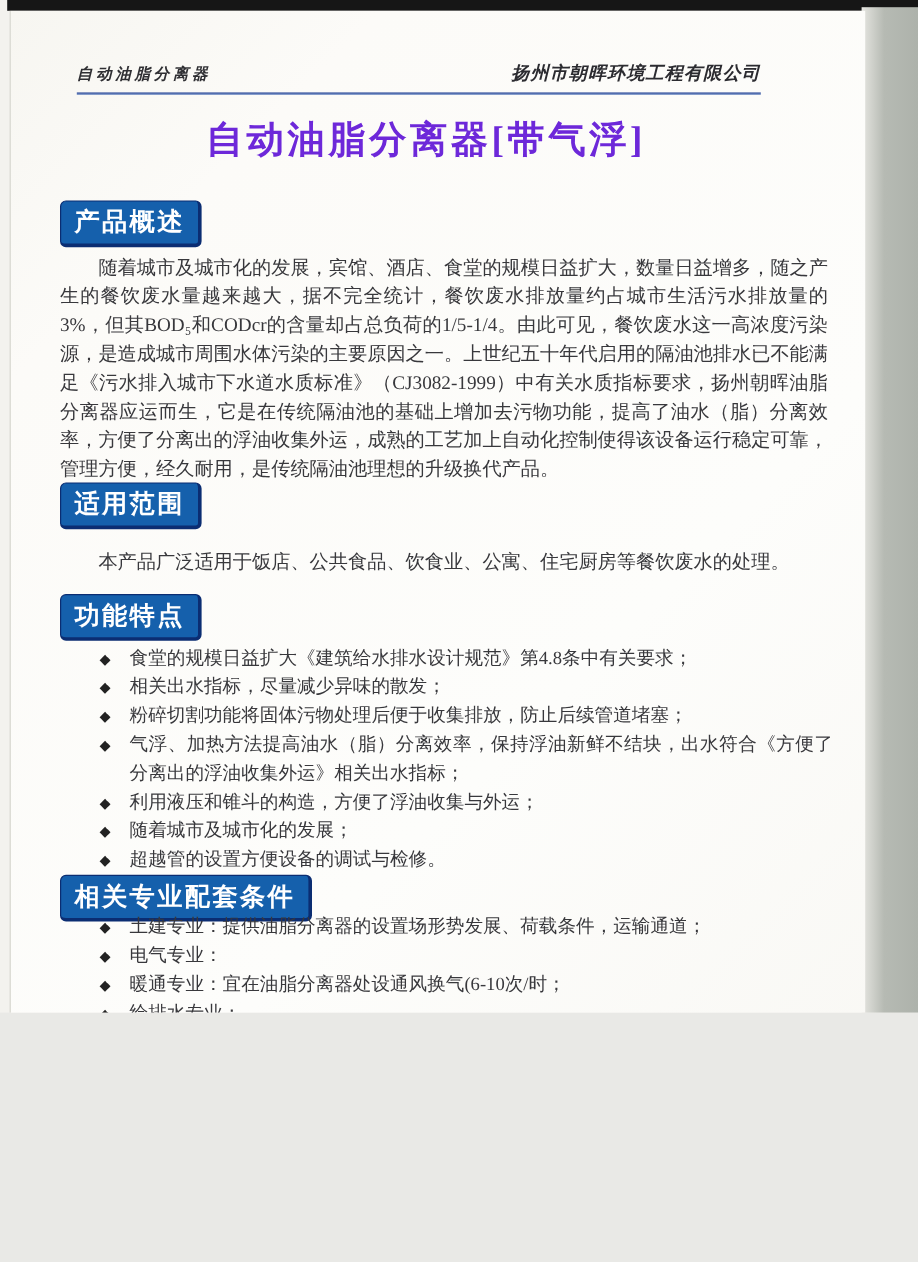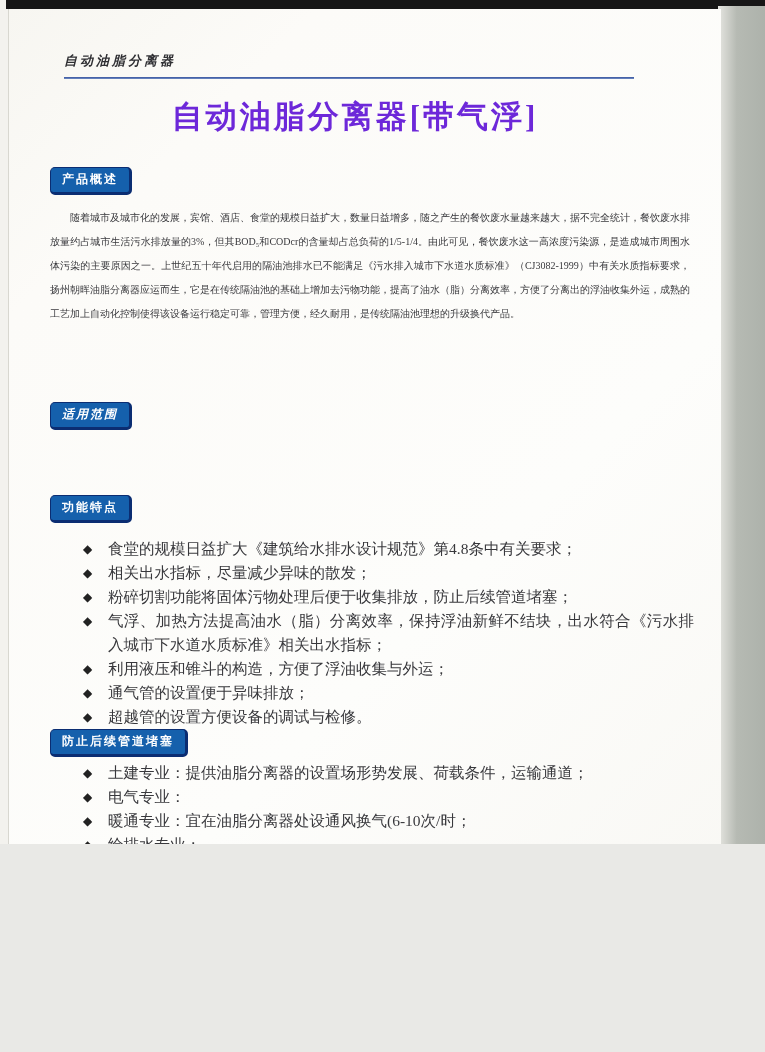--- a/index.html
+++ b/index.html
@@ -29,32 +29,32 @@
   .header-rule{position:absolute;left:64px;top:77px;width:570px;height:2px;
     background:linear-gradient(to bottom,#39549e,#6f8cc4);}
   
   .doc-title{position:absolute;left:40px;top:96px;width:630px;margin:0;
     text-align:center;font-size:31px;font-weight:bold;letter-spacing:3px;color:#6d28d9;}
   
   .badge{
     position:absolute;left:50px;
     background:#1560ac;color:#ffffff;
     font-family:"Liberation Sans","DejaVu Sans",sans-serif;
-    font-size:12px;font-weight:bold;letter-spacing:2px;
+    font-size:21px;font-weight:bold;letter-spacing:2px;
     padding:3px 11px 4px 11px;border-radius:5px;
     border-top:1px solid #0b2d72;border-left:1px solid #0b2d72;
     border-right:3px solid #0b2d72;border-bottom:3px solid #0b2d72;
   }
   .badge-overview{top:167px;}
-  .badge-scope{top:402px;font-style:italic;}
+  .badge-scope{top:402px;}
   .badge-features{top:495px;}
   .badge-requirements{top:729px;}
   
   .para{position:absolute;left:50px;width:640px;
-    font-size:10px;line-height:24px;text-align:justify;text-indent:2em;color:#38383c;}
+    font-size:16px;line-height:24px;text-align:justify;text-indent:2em;color:#38383c;}
   .para-overview{top:196px;}
   .para-scope{top:441px;}
   
   .blist{position:absolute;left:50px;width:644px;font-size:15.5px;line-height:24px;color:#38383c;}
   .blist-features{top:537px;}
   .blist-requirements{top:761px;}
   .b-row{display:flex;align-items:flex-start;}
   .b-marker{flex:0 0 14px;margin-left:33px;margin-right:11px;font-size:12px;color:#222;}
   .b-label{white-space:nowrap;}
   .b-text{flex:1;text-align:justify;}
@@ -68,63 +68,65 @@
 <div class="scan">
   <div class="top-edge"></div>
   <div class="right-edge"></div>
   <div class="bottom-edge"></div>
   <div class="bottom-white"></div>
 
   <div class="page"></div>
 
   <div class="running-header">
     <span class="rh-left">自动油脂分离器</span>
+    <span class="rh-right">扬州市朝晖环境工程有限公司</span>
   </div>
   <div class="header-rule"></div>
 
   <h1 class="doc-title">自动油脂分离器[带气浮]</h1>
 
   <div class="badge badge-overview">产品概述</div>
   <p class="para para-overview">随着城市及城市化的发展，宾馆、酒店、食堂的规模日益扩大，数量日益增多，随之产生的餐饮废水量越来越大，据不完全统计，餐饮废水排放量约占城市生活污水排放量的3%，但其BOD₅和CODcr的含量却占总负荷的1/5-1/4。由此可见，餐饮废水这一高浓度污染源，是造成城市周围水体污染的主要原因之一。上世纪五十年代启用的隔油池排水已不能满足《污水排入城市下水道水质标准》（CJ3082-1999）中有关水质指标要求，扬州朝晖油脂分离器应运而生，它是在传统隔油池的基础上增加去污物功能，提高了油水（脂）分离效率，方便了分离出的浮油收集外运，成熟的工艺加上自动化控制使得该设备运行稳定可靠，管理方便，经久耐用，是传统隔油池理想的升级换代产品。</p>
 
   <div class="badge badge-scope">适用范围</div>
+  <p class="para para-scope">本产品广泛适用于饭店、公共食品、饮食业、公寓、住宅厨房等餐饮废水的处理。</p>
 
   <div class="badge badge-features">功能特点</div>
   <div class="blist blist-features">
     <div class="b-row">
       <span class="b-marker">◆</span>
       <span class="b-text">食堂的规模日益扩大《建筑给水排水设计规范》第4.8条中有关要求；</span>
     </div>
     <div class="b-row">
       <span class="b-marker">◆</span>
       <span class="b-text">相关出水指标，尽量减少异味的散发；</span>
     </div>
     <div class="b-row">
       <span class="b-marker">◆</span>
       <span class="b-text">粉碎切割功能将固体污物处理后便于收集排放，防止后续管道堵塞；</span>
     </div>
     <div class="b-row">
       <span class="b-marker">◆</span>
-      <span class="b-text">气浮、加热方法提高油水（脂）分离效率，保持浮油新鲜不结块，出水符合《污水排入城市下水道水质标准》相关出水指标；</span>
+      <span class="b-text">气浮、加热方法提高油水（脂）分离效率，保持浮油新鲜不结块，出水符合《方便了分离出的浮油收集外运》相关出水指标；</span>
     </div>
     <div class="b-row">
       <span class="b-marker">◆</span>
       <span class="b-text">利用液压和锥斗的构造，方便了浮油收集与外运；</span>
     </div>
     <div class="b-row">
       <span class="b-marker">◆</span>
-      <span class="b-text">通气管的设置便于异味排放；</span>
+      <span class="b-text">随着城市及城市化的发展；</span>
     </div>
     <div class="b-row">
       <span class="b-marker">◆</span>
       <span class="b-text">超越管的设置方便设备的调试与检修。</span>
     </div>
   </div>
 
-  <div class="badge badge-requirements">防止后续管道堵塞</div>
+  <div class="badge badge-requirements">相关专业配套条件</div>
   <div class="blist blist-requirements">
     <div class="b-row">
       <span class="b-marker">◆</span>
       <span class="b-label">土建专业：</span>
       <span class="b-text">提供油脂分离器的设置场形势发展、荷载条件，运输通道；</span>
     </div>
     <div class="b-row">
       <span class="b-marker">◆</span>
       <span class="b-label">电气专业：</span>
     </div>

